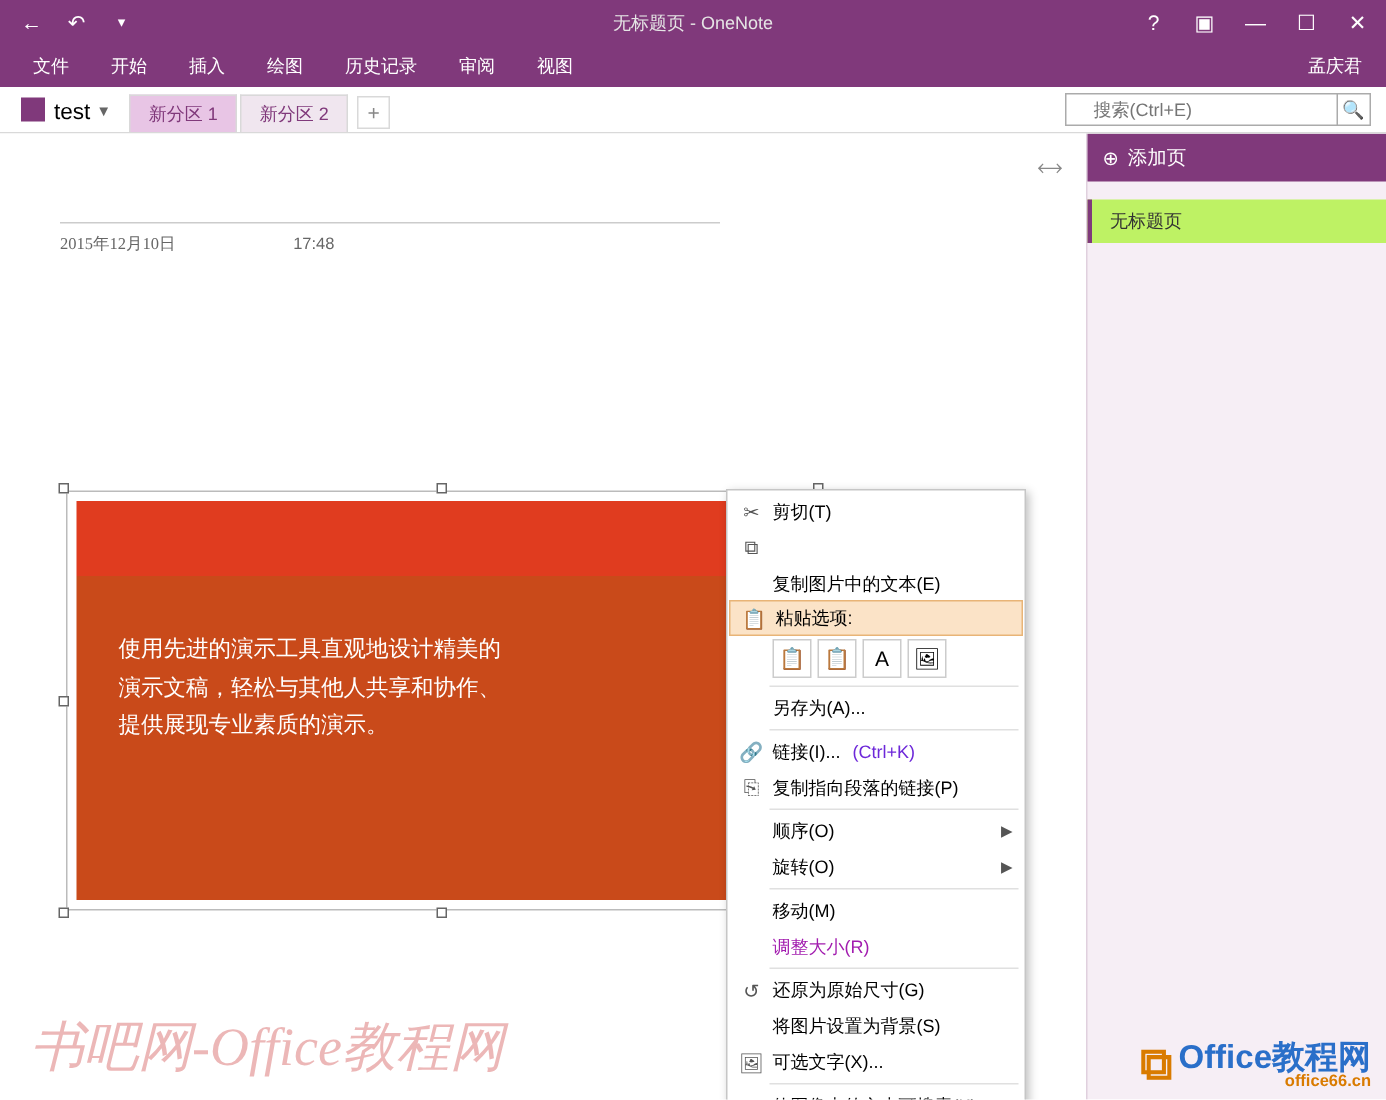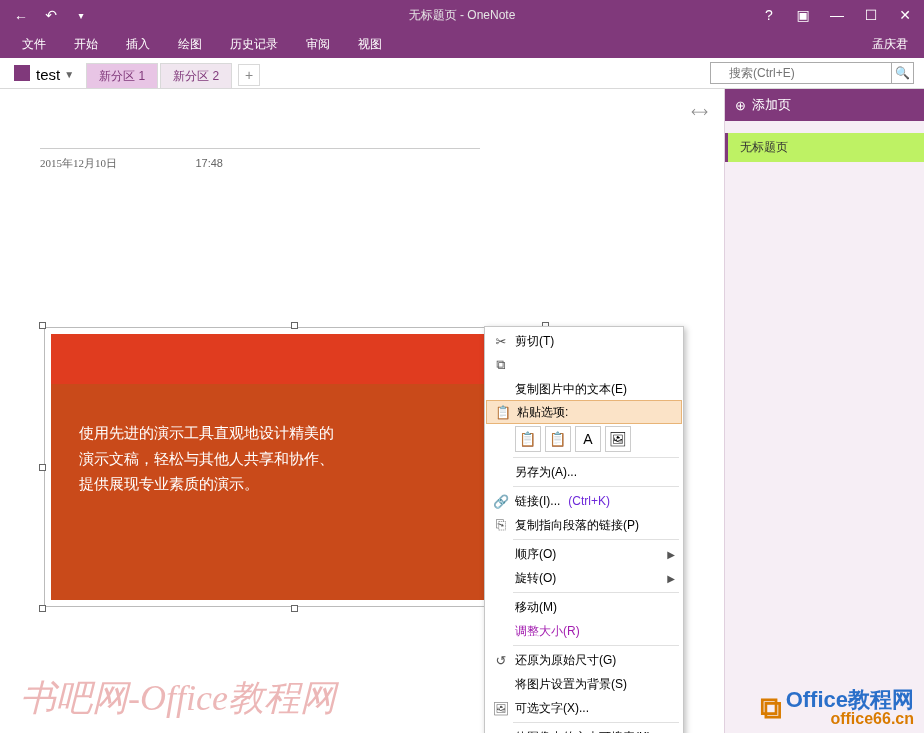--- a/index.html
+++ b/index.html
@@ -57,21 +57,21 @@
 .ctx-label { flex: 1; padding-left: 4px; }
 .ctx-arrow { color: #555; font-size: 10px; }
 .ctx-sep { height: 1px; background: #e0e0e0; margin: 2px 4px 2px 28px; }
 .ctx-disabled { color: #a21caf; }
 .paste-opts { padding: 3px 6px 3px 30px; display: flex; gap: 4px; }
 .paste-opt { width: 26px; height: 26px; border: 1px solid #ccc; display: flex; align-items: center; justify-content: center; font-size: 14px; }
 .shortcut { color: #6d28d9; margin-left: 8px; }
 
 .wm1 { position: absolute; left: 20px; bottom: 10px; font-size: 36px; color: rgba(200,50,50,0.35); font-family: "KaiTi", serif; font-style: italic; pointer-events: none; }
 .wm2 { position: absolute; right: 10px; bottom: 6px; font-size: 22px; color: #2a6fc9; font-weight: bold; pointer-events: none; display:flex; align-items:center; gap:4px;}
-.wm2 .o66 { color: #d97b00; font-size: 16px; display:block; }
+.wm2 .o66 { color: #d97b00; font-size: 11px; display:block; }
 .wm2-box { text-align:right; line-height:1; }
 </style>
 </head>
 <body>
 
 <div class="titlebar">
   <div class="tb-left">
     <div class="tb-btn">←</div>
     <div class="tb-btn">↶</div>
     <div class="tb-btn" style="font-size:10px;">▾</div>

